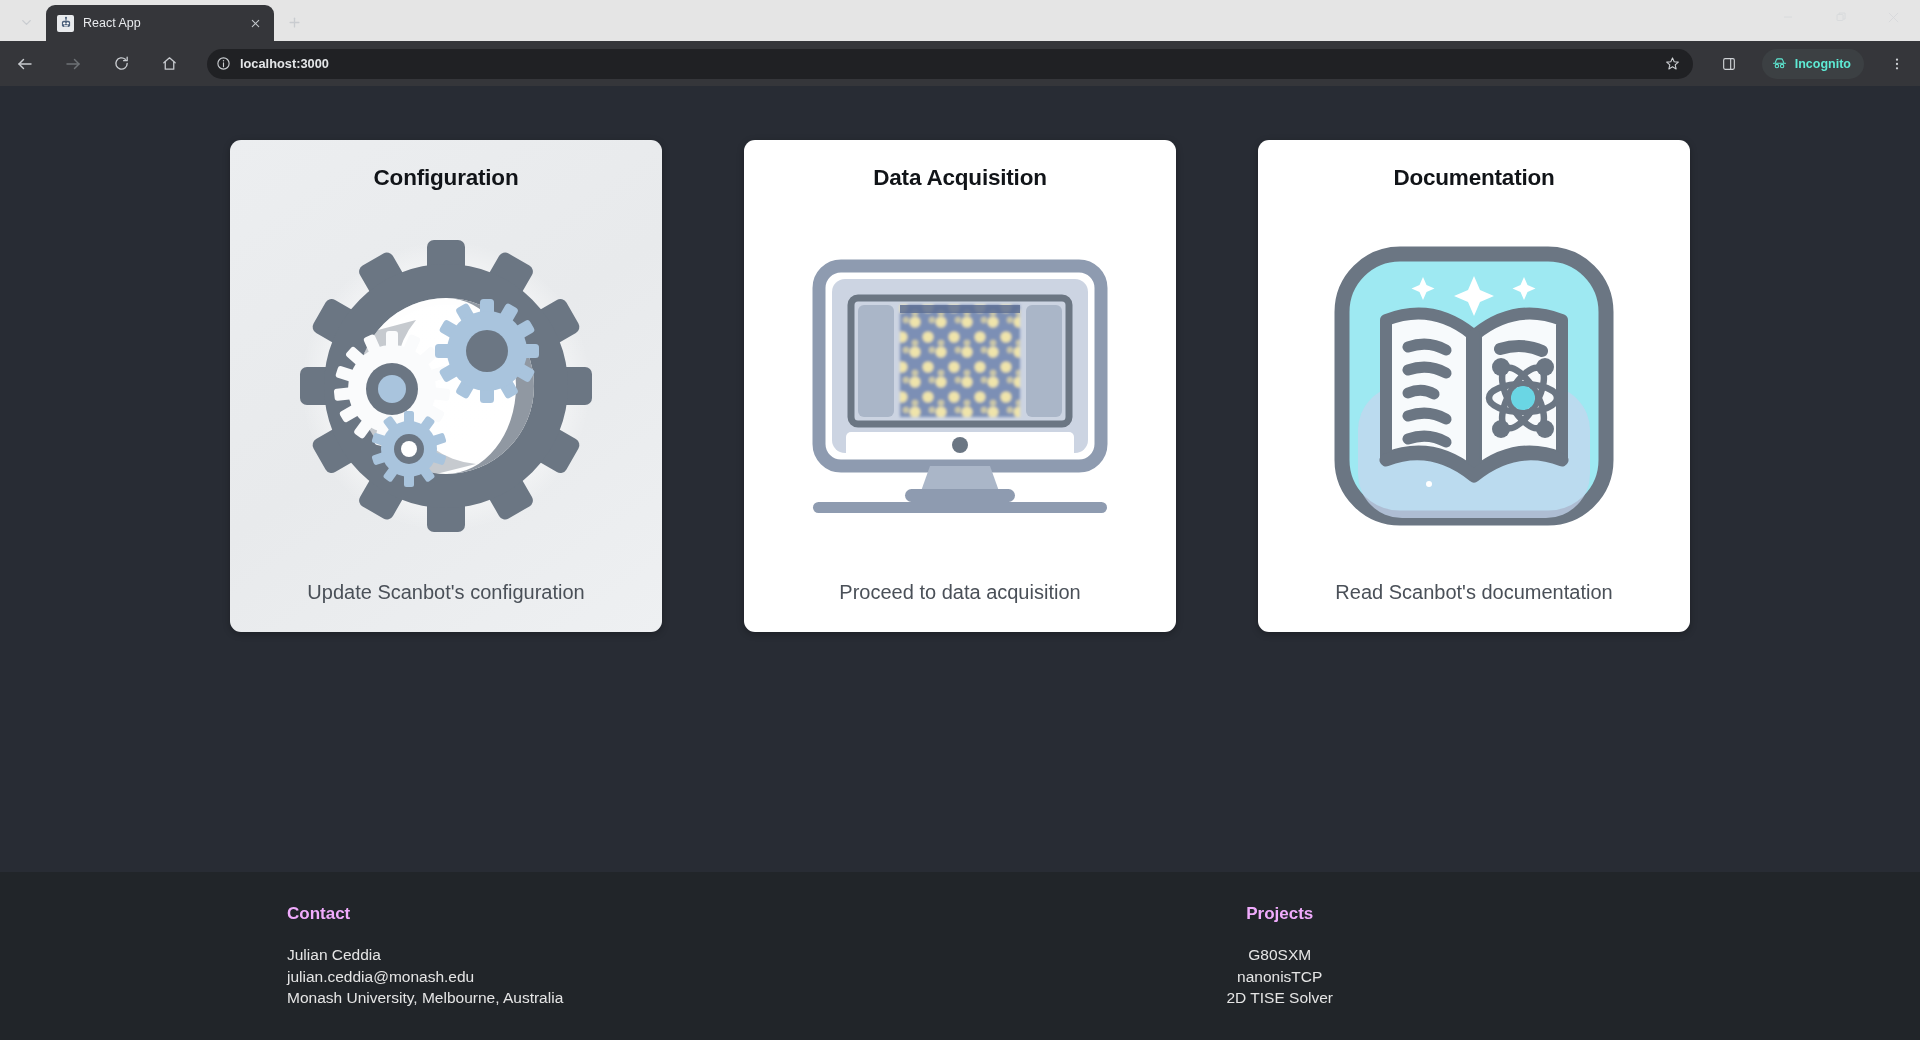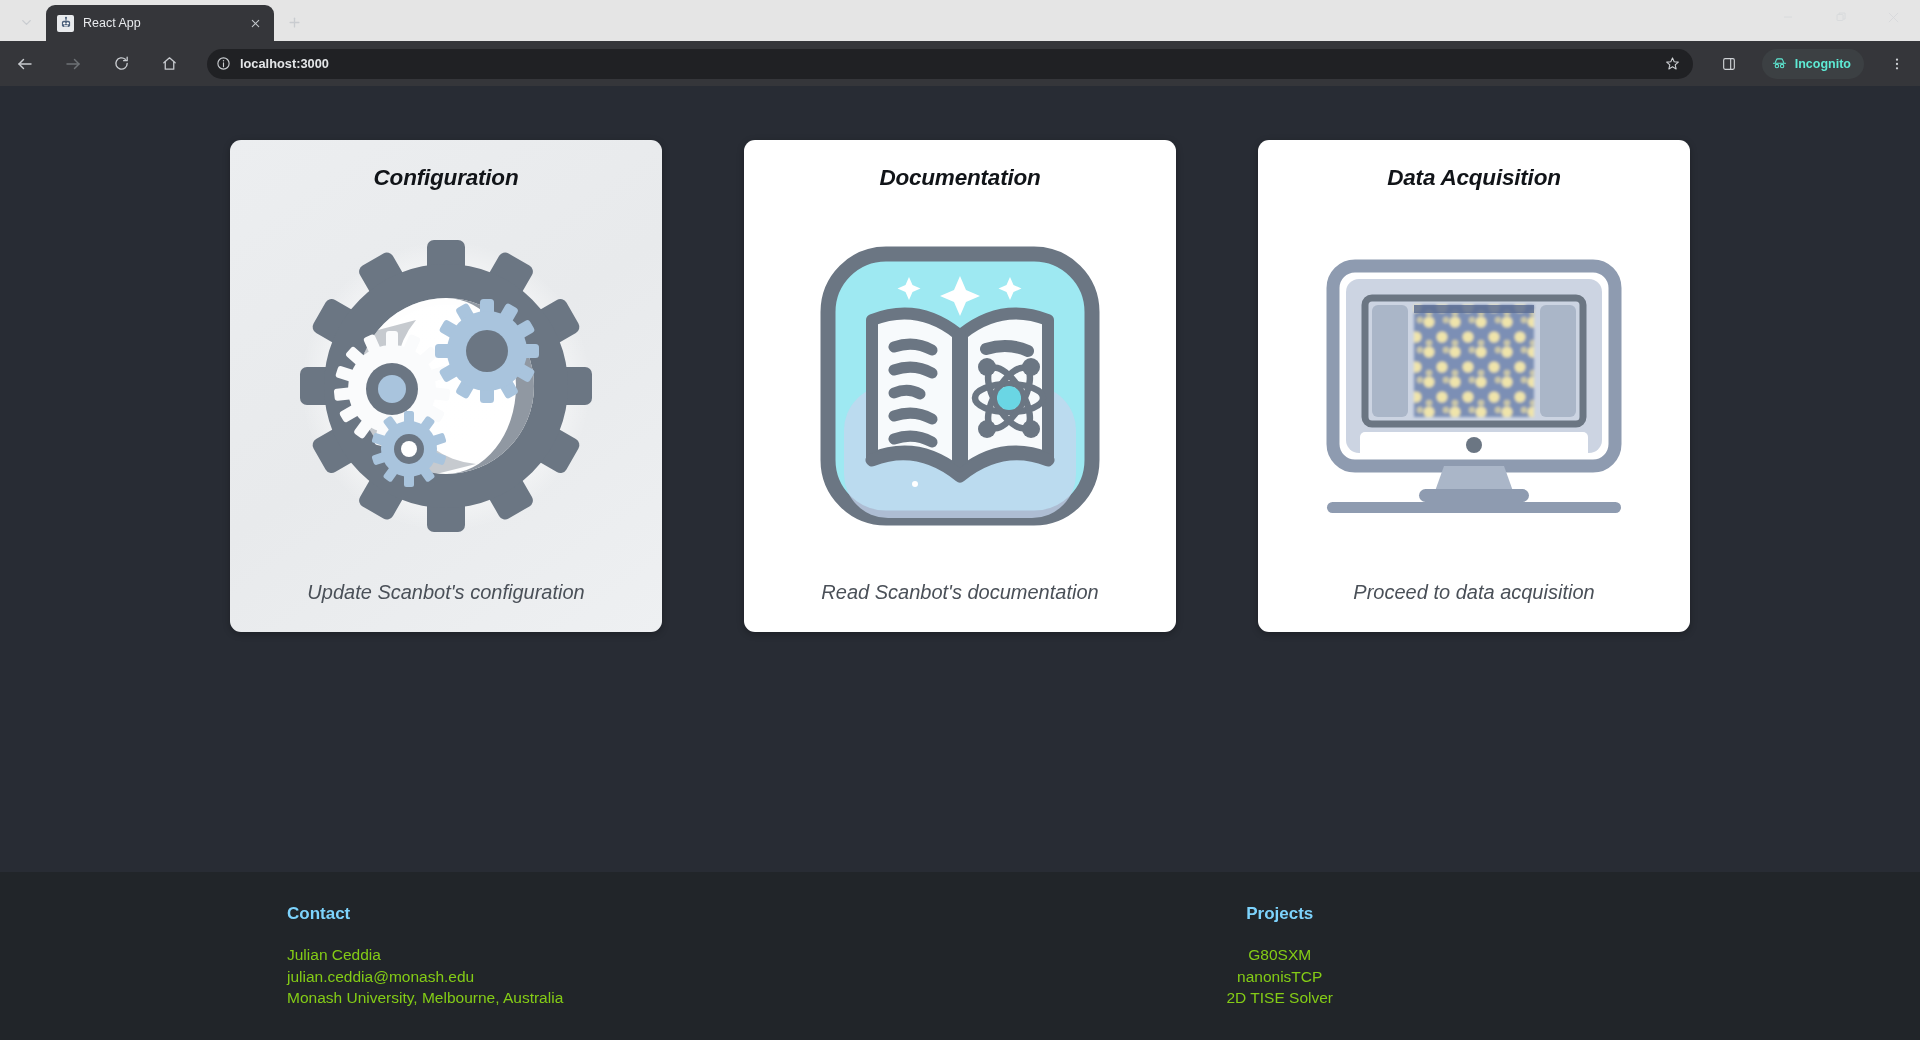--- a/index.html
+++ b/index.html
@@ -82,21 +82,21 @@
   .viewport {
     flex: 1; background: #282c34; position: relative; overflow: hidden;
     display: flex; flex-direction: column;
   }
   .app-main { flex: 1; display: flex; flex-direction: column; align-items: center; }
   .app-title {
     color: #ffffff; font-size: 53px; font-weight: bold; letter-spacing: -0.5px;
     margin-top: 40px; margin-bottom: 0;
   }
   .cards {
-    display: flex; gap: 82px; margin-top: 54px; font-style: italic;
+    display: flex; gap: 82px; margin-top: 54px;
   }
   .card {
     width: 432px; height: 492px; background: #ffffff; border-radius: 11px;
     display: flex; flex-direction: column; align-items: center;
     padding: 18px 14px 22px; position: relative;
     box-shadow: 0 2px 7px rgba(0,0,0,0.28);
   }
   .card.hovered {
     background: linear-gradient(145deg,#eceef0 0%,#e8eaec 50%,#eef0f2 100%);
   }
@@ -114,23 +114,23 @@
   
   .footer {
     height: 168px; background: #212529; flex: none;
     display: flex; justify-content: space-between; padding: 32px 0 0;
     position: relative;
   }
   .footer-col { display: flex; flex-direction: column; }
   .footer-col.left { margin-left: 287px; align-items: flex-start; text-align: left; }
   .footer-col.right { margin-right: 587px; align-items: center; text-align: right; }
   .footer-head {
-    color: #7dd3fc; font-weight: bold; font-size: 17px; margin-bottom: 20px;
-  }
-  .footer-line { color: #84cc16; font-size: 15.5px; line-height: 21.5px; }
+    color: #f0abfc; font-weight: bold; font-size: 17px; margin-bottom: 20px;
+  }
+  .footer-line { color: #e5e5e5; font-size: 15.5px; line-height: 21.5px; }
 </style>
 </head>
 <body>
 
 <div id="browser">
 
   <div class="tabstrip">
     <div class="tab-search">
       <svg width="15" height="15" viewBox="0 0 24 24" fill="none" stroke="currentColor" stroke-width="2.2" stroke-linecap="round" stroke-linejoin="round">
           <polyline points="6 9 12 15 18 9"></polyline>
@@ -357,71 +357,20 @@
                   <circle cx="0" cy="0" r="15" fill="#6b7683"></circle>
                   <circle cx="0" cy="0" r="8" fill="#ffffff"></circle>
                 </g>
               </g>
             </svg>
           </div>
           <div class="card-sub">Update Scanbot's configuration</div>
         </div>
 
         <div class="card">
-          <div class="card-title">Documentation</div>
-          <div class="card-art">
-            <svg width="300" height="300" viewBox="0 0 300 300">
-
-              <rect x="18" y="18" width="264" height="264" rx="58" fill="#9ee9f2"></rect>
-              <rect x="18" y="18" width="264" height="264" rx="58" fill="none" stroke="#6b7683" stroke-width="15"></rect>
-              <rect x="34" y="150" width="232" height="132" rx="44" fill="#c4d6ee" opacity="0.75"></rect>
-
-              <g fill="#ffffff">
-                <path d="M150 40 l6 14 14 6 -14 6 -6 14 -6 -14 -14 -6 14 -6 z"></path>
-                <path d="M99 41 l3.5 8 8 3.5 -8 3.5 -3.5 8 -3.5 -8 -8 -3.5 8 -3.5 z"></path>
-                <path d="M200 41 l3.5 8 8 3.5 -8 3.5 -3.5 8 -3.5 -8 -8 -3.5 8 -3.5 z"></path>
-                <circle cx="105" cy="248" r="3"></circle>
-              </g>
-
-              <path d="M62 84 q46 -18 86 14 v138 q-40 -32 -86 -14 z" fill="#f7fafc" stroke="#6b7683" stroke-width="12" stroke-linejoin="round"></path>
-              <path d="M238 84 q-46 -18 -86 14 v138 q40 -32 86 -14 z" fill="#f7fafc" stroke="#6b7683" stroke-width="12" stroke-linejoin="round"></path>
-
-              <path d="M150 98 v138" stroke="#6b7683" stroke-width="11" stroke-linecap="round" fill="none"></path>
-
-              <g stroke="#6b7683" stroke-width="11" stroke-linecap="round" fill="none">
-                <path d="M84 111 q20 -7 38 3"></path>
-                <path d="M84 134 q20 -7 38 3"></path>
-                <path d="M84 157 q14 -6 26 1"></path>
-                <path d="M84 180 q20 -7 38 3"></path>
-                <path d="M84 203 q20 -7 38 3"></path>
-              </g>
-
-              <path d="M176 113 q22 -7 42 2" stroke="#6b7683" stroke-width="12" stroke-linecap="round" fill="none"></path>
-              <g transform="translate(199,162)">
-                <g fill="none" stroke="#6b7683" stroke-width="6.5">
-                  <ellipse cx="0" cy="0" rx="34" ry="14"></ellipse>
-                  <ellipse cx="0" cy="0" rx="34" ry="14" transform="rotate(60)"></ellipse>
-                  <ellipse cx="0" cy="0" rx="34" ry="14" transform="rotate(120)"></ellipse>
-                </g>
-                <circle cx="0" cy="0" r="12" fill="#6ad6e4"></circle>
-                <g fill="#6b7683">
-                  <circle cx="-22" cy="-31" r="9"></circle>
-                  <circle cx="22" cy="-31" r="9"></circle>
-                  <circle cx="-22" cy="31" r="9"></circle>
-                  <circle cx="22" cy="31" r="9"></circle>
-                </g>
-              </g>
-
-              <path d="M62 224 q46 -18 88 16 q42 -34 88 -16" fill="none" stroke="#6b7683" stroke-width="13" stroke-linecap="round" stroke-linejoin="round"></path>
-            </svg>
-          </div>
-          <div class="card-sub">Read Scanbot's documentation</div>
-        </div>
-
-        <div class="card">
           <div class="card-title">Data Acquisition</div>
           <div class="card-art">
             <svg width="310" height="260" viewBox="0 0 310 260">
               <defs>
                 <pattern id="lattice" width="26" height="30" patternUnits="userSpaceOnUse">
                   <rect width="26" height="30" fill="#7b8fb5"></rect>
                   <circle cx="6" cy="6" r="5.5" fill="#f5e9ab" opacity="0.95"></circle>
                   <circle cx="19" cy="21" r="5.5" fill="#f5e9ab" opacity="0.95"></circle>
                   <circle cx="6" cy="27" r="3.2" fill="#efe0a2" opacity="0.7"></circle>
                   <circle cx="23" cy="4" r="3.2" fill="#efe0a2" opacity="0.7"></circle>
@@ -446,20 +395,71 @@
               <circle cx="155" cy="189" r="8" fill="#6b7683"></circle>
 
               <path d="M125 210 h60 l10 28 h-80 z" fill="#aab6c8"></path>
               <rect x="100" y="233" width="110" height="13" rx="6.5" fill="#8e9bb0"></rect>
               <rect x="8" y="246" width="294" height="11" rx="5.5" fill="#8e9bb0"></rect>
             </svg>
           </div>
           <div class="card-sub">Proceed to data acquisition</div>
         </div>
 
+        <div class="card">
+          <div class="card-title">Documentation</div>
+          <div class="card-art">
+            <svg width="300" height="300" viewBox="0 0 300 300">
+
+              <rect x="18" y="18" width="264" height="264" rx="58" fill="#9ee9f2"></rect>
+              <rect x="18" y="18" width="264" height="264" rx="58" fill="none" stroke="#6b7683" stroke-width="15"></rect>
+              <rect x="34" y="150" width="232" height="132" rx="44" fill="#c4d6ee" opacity="0.75"></rect>
+
+              <g fill="#ffffff">
+                <path d="M150 40 l6 14 14 6 -14 6 -6 14 -6 -14 -14 -6 14 -6 z"></path>
+                <path d="M99 41 l3.5 8 8 3.5 -8 3.5 -3.5 8 -3.5 -8 -8 -3.5 8 -3.5 z"></path>
+                <path d="M200 41 l3.5 8 8 3.5 -8 3.5 -3.5 8 -3.5 -8 -8 -3.5 8 -3.5 z"></path>
+                <circle cx="105" cy="248" r="3"></circle>
+              </g>
+
+              <path d="M62 84 q46 -18 86 14 v138 q-40 -32 -86 -14 z" fill="#f7fafc" stroke="#6b7683" stroke-width="12" stroke-linejoin="round"></path>
+              <path d="M238 84 q-46 -18 -86 14 v138 q40 -32 86 -14 z" fill="#f7fafc" stroke="#6b7683" stroke-width="12" stroke-linejoin="round"></path>
+
+              <path d="M150 98 v138" stroke="#6b7683" stroke-width="11" stroke-linecap="round" fill="none"></path>
+
+              <g stroke="#6b7683" stroke-width="11" stroke-linecap="round" fill="none">
+                <path d="M84 111 q20 -7 38 3"></path>
+                <path d="M84 134 q20 -7 38 3"></path>
+                <path d="M84 157 q14 -6 26 1"></path>
+                <path d="M84 180 q20 -7 38 3"></path>
+                <path d="M84 203 q20 -7 38 3"></path>
+              </g>
+
+              <path d="M176 113 q22 -7 42 2" stroke="#6b7683" stroke-width="12" stroke-linecap="round" fill="none"></path>
+              <g transform="translate(199,162)">
+                <g fill="none" stroke="#6b7683" stroke-width="6.5">
+                  <ellipse cx="0" cy="0" rx="34" ry="14"></ellipse>
+                  <ellipse cx="0" cy="0" rx="34" ry="14" transform="rotate(60)"></ellipse>
+                  <ellipse cx="0" cy="0" rx="34" ry="14" transform="rotate(120)"></ellipse>
+                </g>
+                <circle cx="0" cy="0" r="12" fill="#6ad6e4"></circle>
+                <g fill="#6b7683">
+                  <circle cx="-22" cy="-31" r="9"></circle>
+                  <circle cx="22" cy="-31" r="9"></circle>
+                  <circle cx="-22" cy="31" r="9"></circle>
+                  <circle cx="22" cy="31" r="9"></circle>
+                </g>
+              </g>
+
+              <path d="M62 224 q46 -18 88 16 q42 -34 88 -16" fill="none" stroke="#6b7683" stroke-width="13" stroke-linecap="round" stroke-linejoin="round"></path>
+            </svg>
+          </div>
+          <div class="card-sub">Read Scanbot's documentation</div>
+        </div>
+
       </div>
     </div>
 
     <div class="footer">
       <div class="footer-col left">
         <div class="footer-head">Contact</div>
         <div class="footer-line">Julian Ceddia</div>
         <div class="footer-line">julian.ceddia@monash.edu</div>
         <div class="footer-line">Monash University, Melbourne, Australia</div>
       </div>

